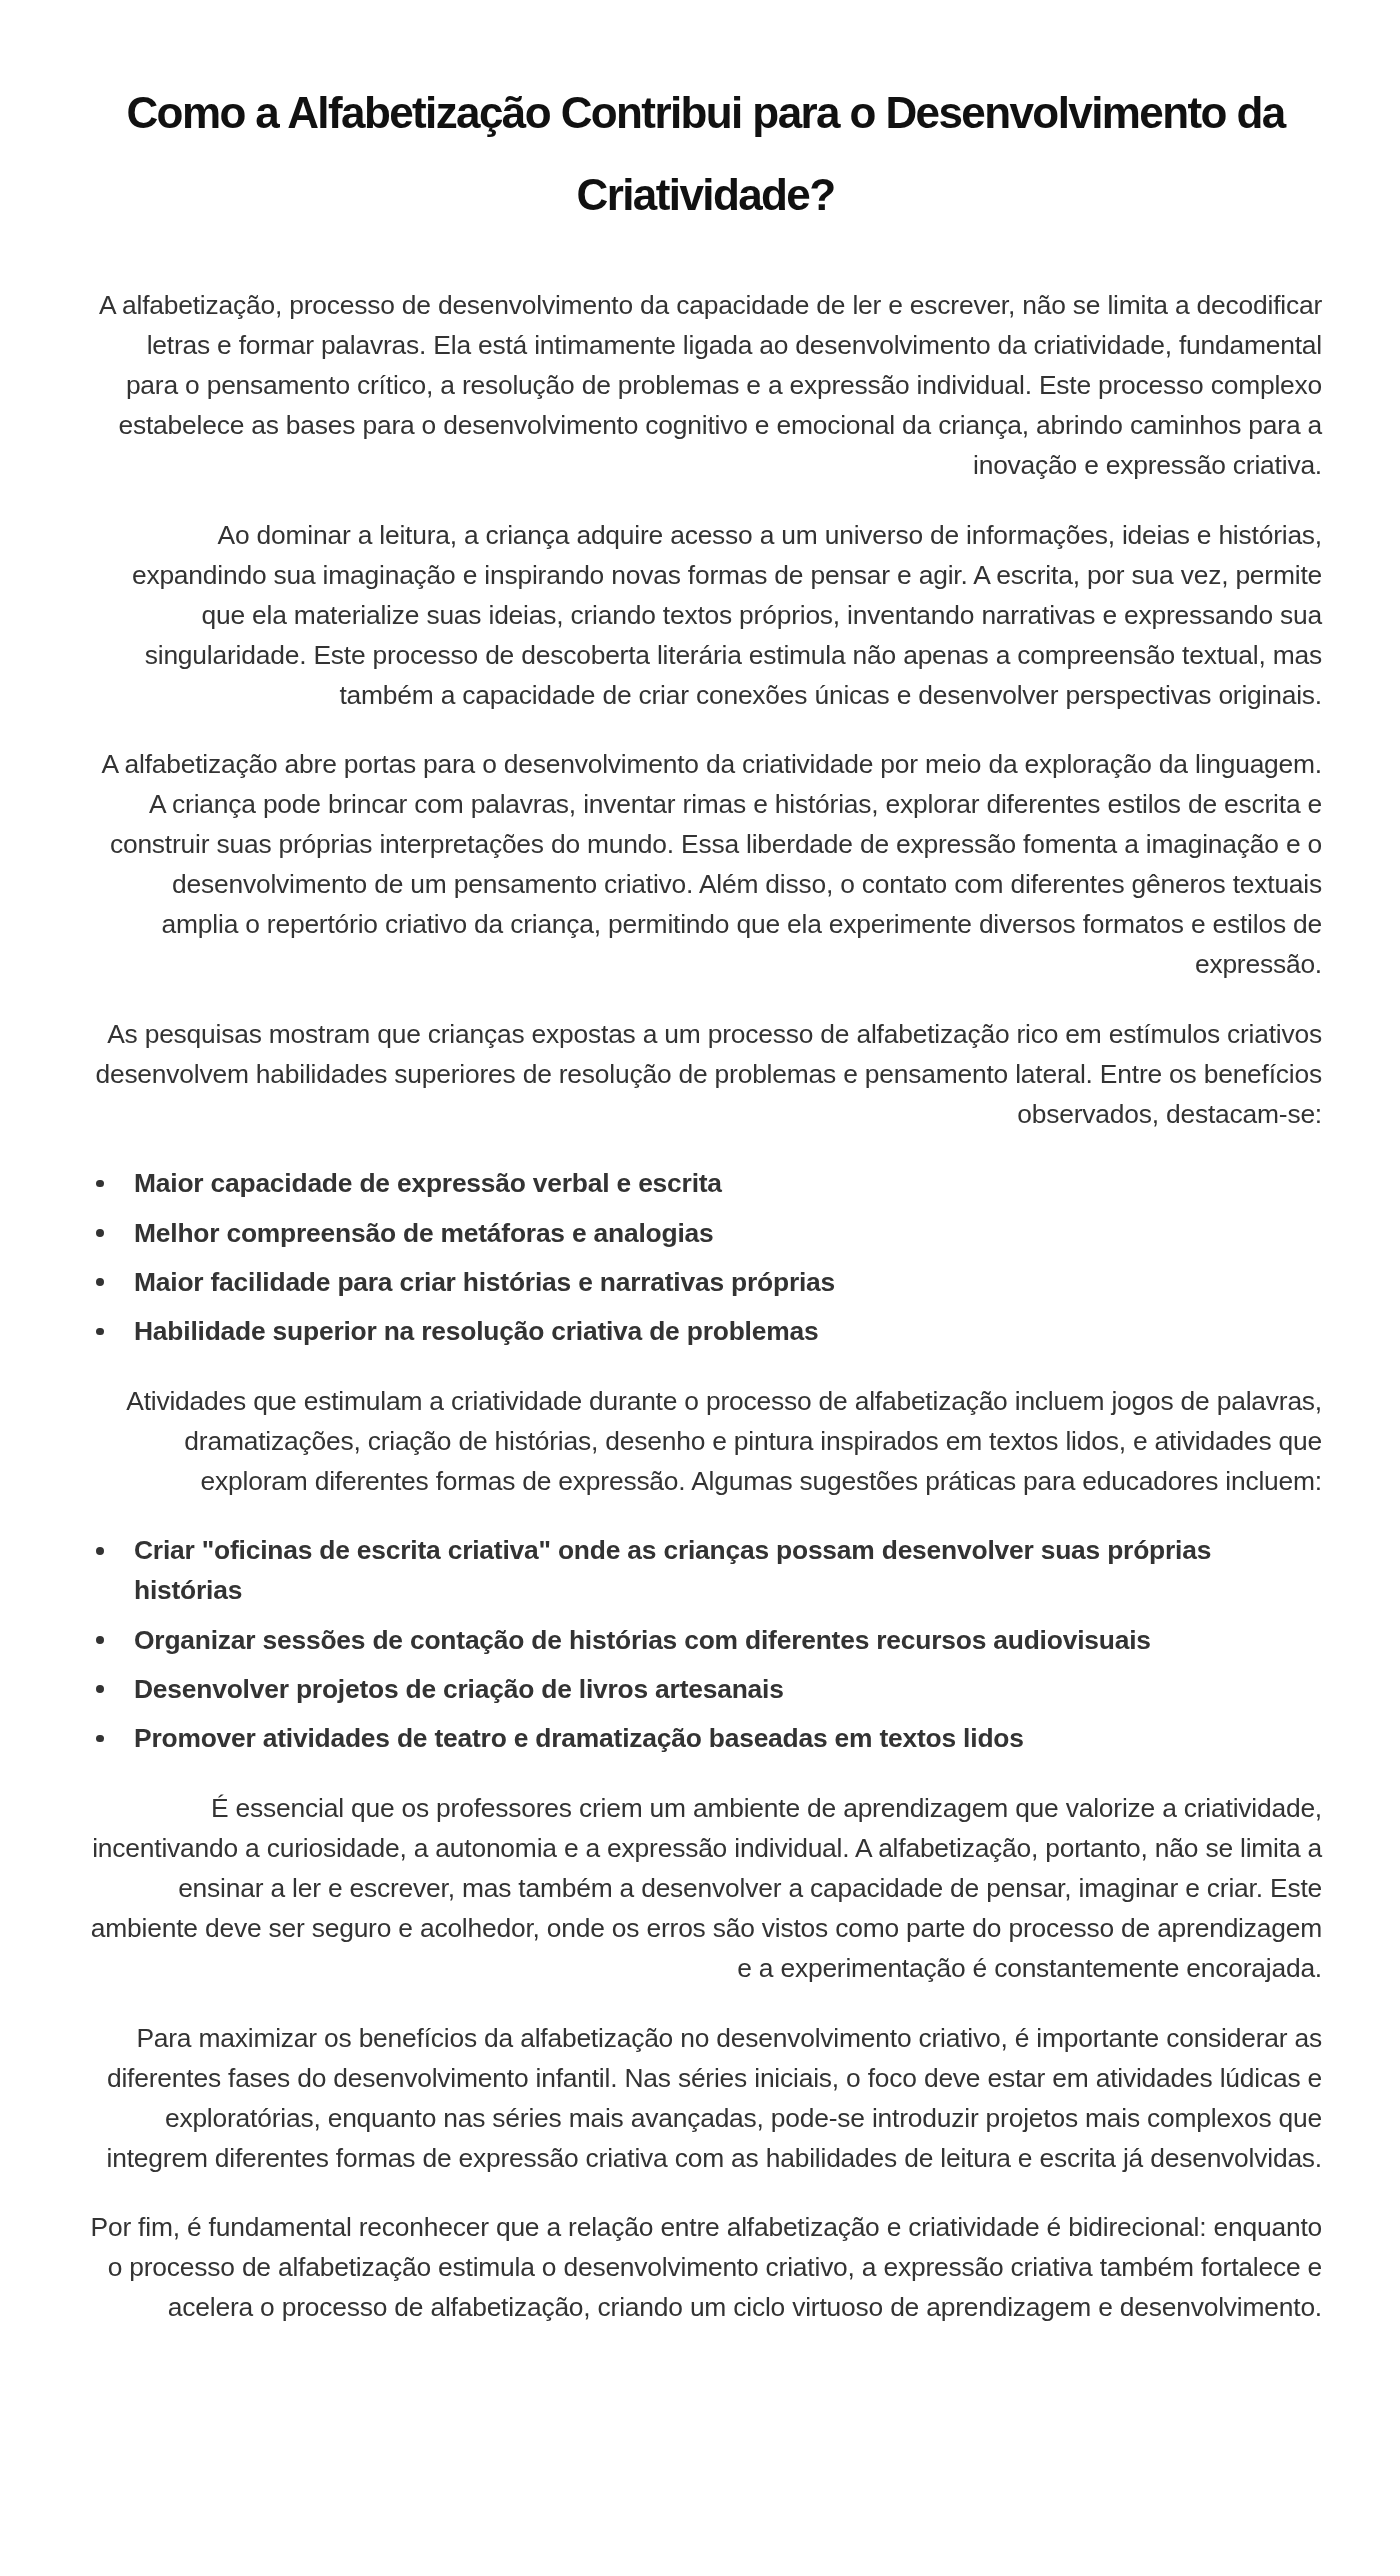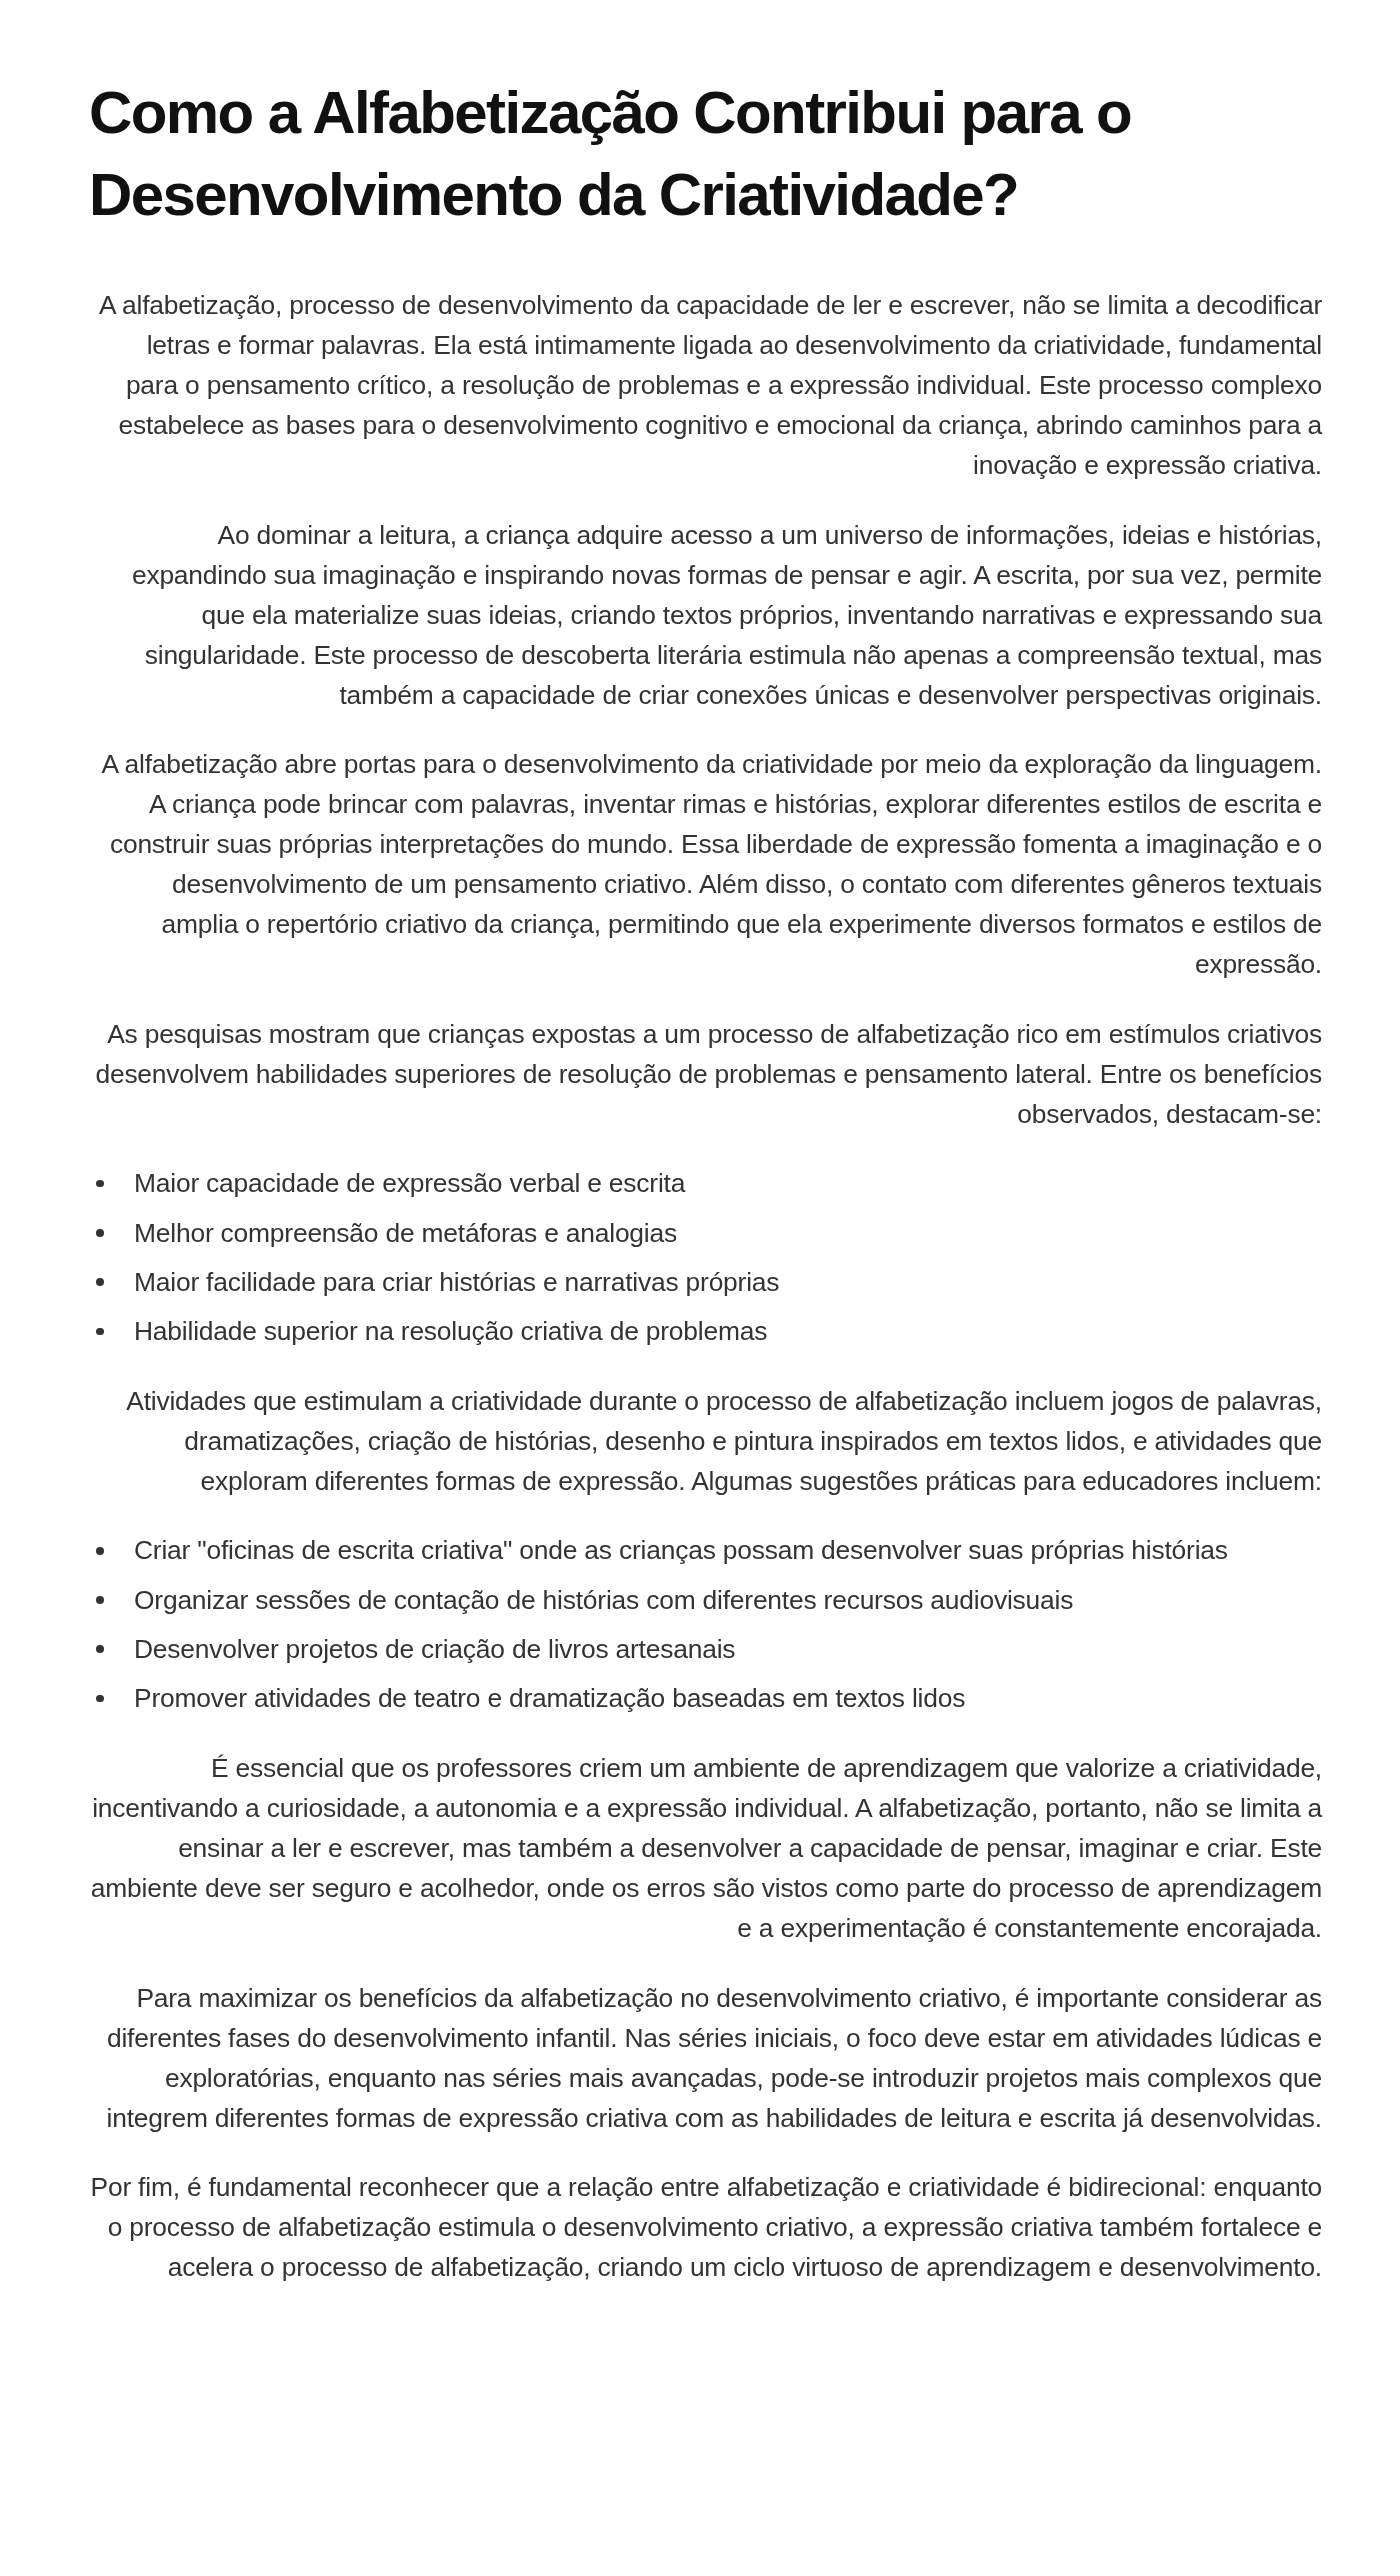--- a/index.html
+++ b/index.html
@@ -15,38 +15,40 @@
   }
   .article {
     box-sizing: border-box;
     width: 1400px;
     min-height: 2576px;
     padding: 72px 78px 86px 89px;
     background: #ffffff;
   }
   h1.title {
     margin: 0 0 49px 0;
-    font-size: 60px;
+    font-size: 44px;
     line-height: 82px;
     font-weight: 700;
     letter-spacing: -1.6px;
     color: #111111;
+    text-align: center;
   }
   p.para {
     margin: 0 0 29.6px 0;
     font-size: 26.4px;
     line-height: 40px;
     letter-spacing: -0.2px;
     color: #333333;
     text-align: right;
   }
   ul.bullet-list {
     list-style: none;
     margin: 0 0 29.6px 0;
     padding: 0;
+    font-weight: bold;
   }
   ul.bullet-list li {
     position: relative;
     padding-left: 45px;
     margin: 0 0 9.3px 0;
     font-size: 26.4px;
     line-height: 40px;
     letter-spacing: -0.2px;
     color: #333333;
   }

